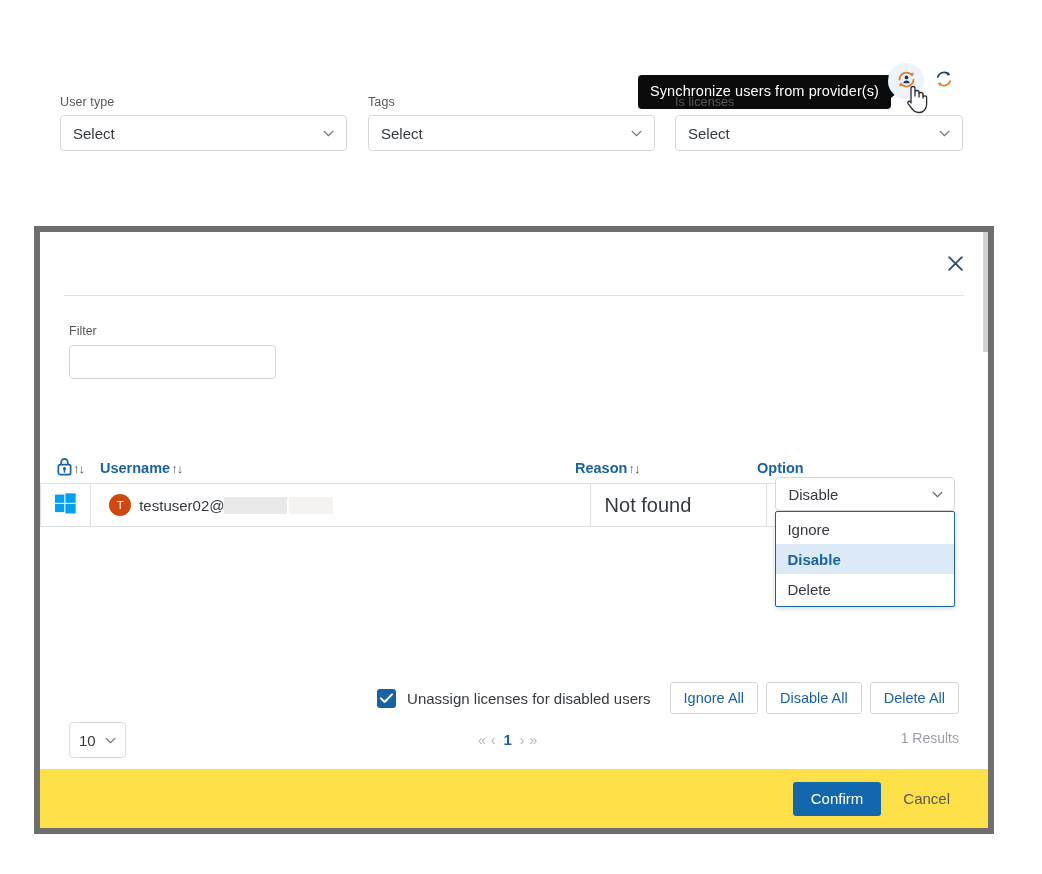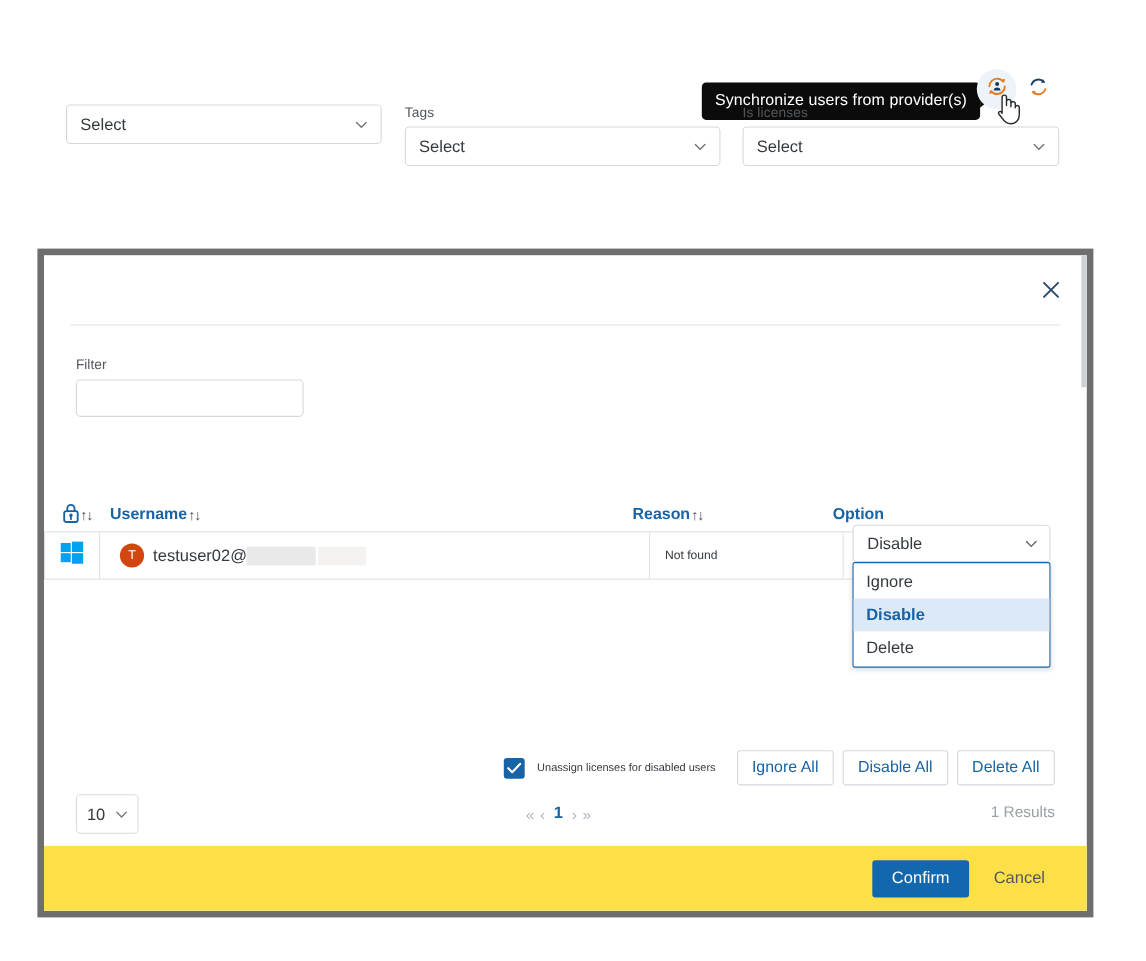--- a/index.html
+++ b/index.html
@@ -114,21 +114,21 @@
   .sort-arrows.hdr { margin-left: 0px; }
 
   .tbl-row {
     display: flex; align-items: stretch; height: 44px;
     border: 1px solid #dee2e6; background: #fff;
   }
   .td { display: flex; align-items: center; }
   .td.provider { width: 53px; justify-content: center; border-right: 1px solid #dee2e6; }
   .td.username { width: 476px; padding-left: 18px; }
   .td.reason   { width: 186px; padding-left: 14px; border-left: 1px solid #dee2e6;
-                 font-size: 11px; color: #343a40; margin-left: 47px; }
+                 font-size: 20px; color: #343a40; margin-left: 47px; }
   .td.option   { width: 195px; border-left: 1px solid #dee2e6; position: relative; }
 
   .avatar {
     width: 22px; height: 22px; border-radius: 50%;
     background: #d2470f; color: #fff; font-size: 11.5px;
     display: flex; align-items: center; justify-content: center;
     margin-right: 8px; flex: 0 0 auto;
   }
   .uname { font-size: 15px; color: #343a40; }
   .redacted {
@@ -179,21 +179,21 @@
 
   .bulk-row {
     position: absolute; right: 29px; bottom: 68px;
     display: flex; align-items: center; gap: 0px;
   }
   .cbx {
     width: 19px; height: 19px; border-radius: 3px; background: #1763a6;
     display: flex; align-items: center; justify-content: center; cursor: pointer;
     margin-right: 11px;
   }
-  .cbx-label { font-size: 10px; color: #343a40; margin-right: 11px; }
+  .cbx-label { font-size: 15px; color: #343a40; margin-right: 11px; }
   .btn-outline {
     height: 32px; padding: 0 13px; border: 1px solid #d4d8dd; background: #fff;
     color: #1763a6; font-size: 14.5px; border-radius: 3px; cursor: pointer;
     display: flex; align-items: center; margin-left: 8px;
     font-family: "Liberation Sans", sans-serif;
   }
 
   .modal-footer {
     position: absolute; left: 0; bottom: 0; width: 100%; height: 59px;
     background: #fde047; display: flex; align-items: center;
@@ -255,20 +255,21 @@
     <div class="cursor-hand">
       <svg width="26" height="34" viewBox="0 0 26 34">
         <path d="M8 23V8.5a2 2 0 0 1 4 0V16v-3.5a2 2 0 0 1 4 0V17v-2.5a2 2 0 0 1 4 0V18v-1a2 2 0 0 1 3.6 0v7.5c0 4-2.8 8-7.6 8-4.2 0-6.2-2.2-7.6-4.6L5 23.6c-.8-1.4.6-2.8 2-2.2z" fill="#ffffff" stroke="#2b2b2b" stroke-width="1.3" stroke-linejoin="round"></path>
       </svg>
     </div>
   </div>
 
   <div class="filters">
 
     <div class="field" id="field-user-type">
+      <span class="field-label">User type</span>
       <div class="select-box">
         <span>Select</span>
         <svg class="chev" viewBox="0 0 12 8">
           <path d="M1 1.5L6 6.5L11 1.5" stroke="#6c757d" stroke-width="1.4" fill="none" stroke-linecap="round"></path>
         </svg>
       </div>
     </div>
 
     <div class="field" id="field-tags">
       <span class="field-label">Tags</span>

